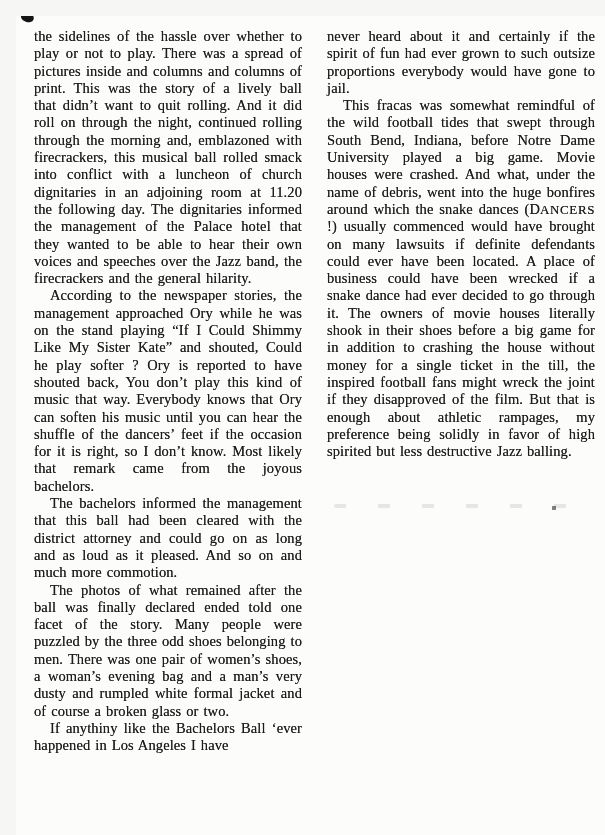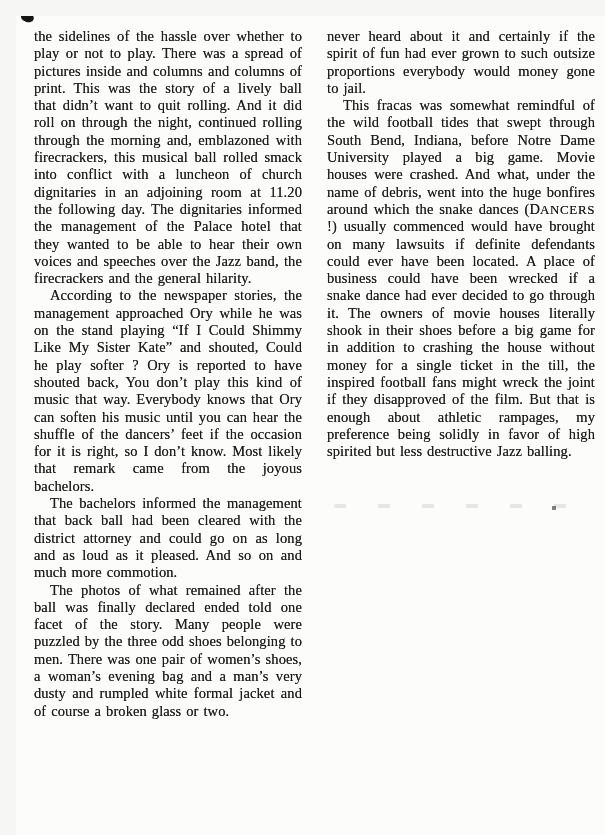--- a/index.html
+++ b/index.html
@@ -87,26 +87,27 @@
 
 <div class="page">
 
   <div class="ink-blot"></div>
 
   <div class="columns">
 
     <div class="column">
       <p class="para cont">the sidelines of the hassle over whether to play or not to play.  There was a spread of pictures inside and columns and columns of print.  This was the story of a lively ball that didn’t want to quit rolling.  And it did roll on through the night, continued rolling through the morning and, emblazoned with firecrackers, this musical ball rolled smack into conflict with a luncheon of church dignitaries in an adjoining room at 11.20 the following day.  The dignitaries informed the management of the Palace hotel that they wanted to be able to hear their own voices and speeches over the Jazz band, the firecrackers and the general hilarity.</p>
       <p class="para">According to the newspaper stories, the management approached Ory while he was on the stand playing “If I Could Shimmy Like My Sister Kate” and shouted, Could he play softer ?  Ory is reported to have shouted back, You don’t play this kind of music that way. Everybody knows that Ory can soften his music until you can hear the shuffle of the dancers’ feet if the occasion for it is right, so I don’t know.  Most likely that remark came from the joyous bachelors.</p>
-      <p class="para">The bachelors informed the management that back ball had been cleared with the district attorney and could go on as long and as loud as it pleased.  And so on and much more commotion.</p>
+      <p class="para">The bachelors informed the management that this ball had been cleared with the district attorney and could go on as long and as loud as it pleased.  And so on and much more commotion.</p>
       <p class="para">The photos of what remained after the ball was finally declared ended told one facet of the story.  Many people were puzzled by the three odd shoes belonging to men.  There was one pair of women’s shoes, a woman’s evening bag and a man’s very dusty and rumpled white formal jacket and of course a broken glass or two.</p>
+      <p class="para">If anythiny like the Bachelors Ball ‘ever happened in Los Angeles I have</p>
     </div>
 
     <div class="column">
-      <p class="para cont">never heard about it and certainly if the spirit of fun had ever grown to such outsize proportions everybody would money gone to jail.</p>
+      <p class="para cont">never heard about it and certainly if the spirit of fun had ever grown to such outsize proportions everybody would have gone to jail.</p>
       <p class="para"><span>This fracas was somewhat remindful of the wild football tides that swept through South Bend, Indiana, before Notre Dame University played a big game.  Movie houses were crashed. And what, under the name of debris, went into the huge bonfires around which the snake dances (D</span><span class="smallcaps">ANCERS</span><span> !) usually commenced would have brought on many lawsuits if definite defendants could ever have been located.  A place of business could have been wrecked if a snake dance had ever decided to go through it.  The owners of movie houses literally shook in their shoes before a big game for in addition to crashing the house without money for a single ticket in the till, the inspired football fans might wreck the joint if they disapproved of the film.  But that is enough about athletic rampages, my preference being solidly in favor of high spirited but less destructive Jazz balling.</span></p>
     </div>
 
   </div>
 
   <div class="smudge-row"></div>
   <div class="smudge-dot"></div>
 
 </div>
 

